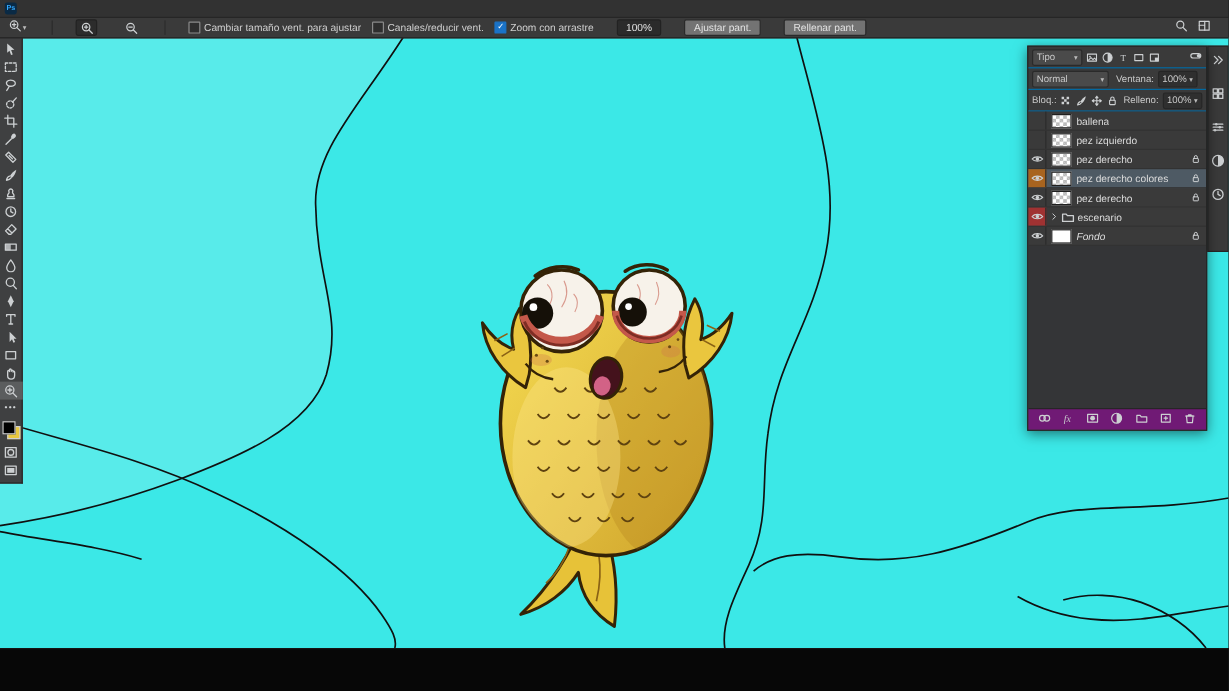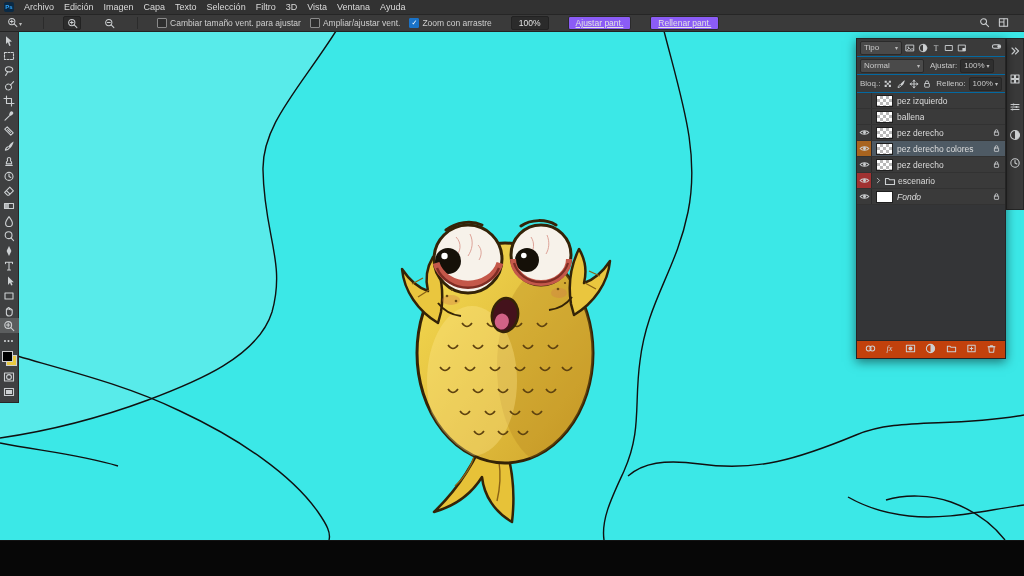--- a/index.html
+++ b/index.html
@@ -22,22 +22,22 @@
   .zoom-btn{width:18px;height:14px;display:flex;align-items:center;justify-content:center;
             background:transparent;border:1px solid transparent;border-radius:2px;padding:0;}
   .zoom-btn.pressed{background:#2c2c2c;border-color:#222;}
   .opt-check{display:flex;align-items:center;gap:3px;}
   .checkbox{width:8px;height:8px;border:1px solid #8a8a8a;background:#2e2e2e;border-radius:1px;
             font-size:7px;line-height:8px;text-align:center;color:transparent;flex:none;}
   .checkbox.checked{background:#1a73c8;border-color:#1a73c8;color:#fff;}
   .opt-label{font-size:8.5px;color:#cfcfcf;white-space:nowrap;}
   .opt-field{background:#2b2b2b;border:1px solid #222;color:#e2e2e2;font-size:8.5px;
              padding:1px 7px;border-radius:2px;line-height:10px;font-family:inherit;}
-  .opt-btn{background:#8b5cf6;border:1px solid #2a2a2a;color:#e2e2e2;font-size:8.5px;
-           padding:1px 7px;border-radius:2px;line-height:10px;font-family:inherit;text-decoration:underline;}
+  .opt-btn{background:#737373;border:1px solid #2a2a2a;color:#e2e2e2;font-size:8.5px;
+           padding:1px 7px;border-radius:2px;line-height:10px;font-family:inherit;}
   .opt-right{margin-left:auto;display:flex;align-items:center;gap:8px;padding-right:10px;}
 
   
   .canvas-svg{position:absolute;top:31px;left:0;z-index:1;display:block;}
 
   
   .toolbar{position:absolute;top:31px;left:0;width:19px;height:372px;background:#3f4041;
            border-right:1px solid #272727;border-bottom:1px solid #272727;z-index:20;
            display:flex;flex-direction:column;align-items:center;padding-top:2px;box-sizing:border-box;}
   .tool{width:19px;height:15px;display:flex;align-items:center;justify-content:center;flex:none;}
@@ -76,52 +76,39 @@
   .thumb.checker{background-color:#fff;
     background-image:linear-gradient(45deg,#b9b9b9 25%,transparent 25%,transparent 75%,#b9b9b9 75%),
                      linear-gradient(45deg,#b9b9b9 25%,transparent 25%,transparent 75%,#b9b9b9 75%);
     background-size:6px 6px;background-position:0 0,3px 3px;}
   .thumb.white{background:#fff;}
   .grp{display:flex;align-items:center;gap:1px;margin:0 2px;}
   .layer-name{white-space:nowrap;overflow:hidden;font-size:8.5px;color:#dcdcdc;}
   .layer-name.italic{font-style:italic;}
   .lock-cell{margin-left:auto;padding-right:4px;display:flex;align-items:center;}
   .panel-fill{flex:1;background:#343537;}
-  .panel-bottom{height:17px;background:#c2410c;border-top:1px solid #262626;display:flex;
+  .panel-bottom{height:17px;background:#701a75;border-top:1px solid #262626;display:flex;
                 align-items:center;justify-content:space-between;padding:0 8px;flex:none;}
 
   
   .right-dock{position:absolute;left:1006px;top:38px;width:18px;height:172px;background:#3a3a3a;
               border:1px solid #262626;box-sizing:border-box;z-index:28;display:flex;flex-direction:column;
               align-items:center;gap:10px;padding-top:4px;}
 
   
   .bottombar{position:absolute;left:0;top:540px;width:1024px;height:36px;background:#070707;
              border-top:1px solid #141414;z-index:40;}
 </style>
 </head>
 <body>
 
 <div id="app">
 
   <div class="menubar">
     <div class="ps-logo">Ps</div>
-    <div id="menu-items" style="display:flex">
-        <span class="menu-item">Archivo</span>
-        <span class="menu-item">Edición</span>
-        <span class="menu-item">Imagen</span>
-        <span class="menu-item">Capa</span>
-        <span class="menu-item">Texto</span>
-        <span class="menu-item">Selección</span>
-        <span class="menu-item">Filtro</span>
-        <span class="menu-item">3D</span>
-        <span class="menu-item">Vista</span>
-        <span class="menu-item">Ventana</span>
-        <span class="menu-item">Ayuda</span>
-      </div>
   </div>
 
   <div class="optionsbar">
     <div class="opt-tool">
       <span id="opt-tool-icon"><svg class="icon-svg" width="11" height="11" viewBox="0 0 12 12">
             <circle cx="5.2" cy="5" r="3.4"></circle>
             <path d="M7.8 7.6 L10.8 10.6 M5.2 3.4 V6.6 M3.6 5 H6.8"></path>
           </svg></span>
         <span class="dd-chev">▾</span>
     </div>
@@ -139,21 +126,21 @@
         </svg>
       </button>
     <div class="sep"></div>
     <div id="opt-checks" style="display:flex;align-items:center;gap:9px">
         <span class="opt-check">
           <span class="checkbox"></span>
           <span class="opt-label">Cambiar tamaño vent. para ajustar</span>
         </span>
         <span class="opt-check">
           <span class="checkbox"></span>
-          <span class="opt-label">Ampliar/ajustar vent.</span>
+          <span class="opt-label">Canales/reducir vent.</span>
         </span>
         <span class="opt-check">
           <span class="checkbox checked">✓</span>
           <span class="opt-label">Zoom con arrastre</span>
         </span>
       </div>
     <button class="opt-field">100%</button>
     <button class="opt-btn">Ajustar pant.</button>
     <button class="opt-btn">Rellenar pant.</button>
     <div class="opt-right">
@@ -398,21 +385,21 @@
       <span id="filter-toggle" style="margin-left:auto"><svg class="icon-svg" width="11" height="11" viewBox="0 0 12 12">
             <rect x="1.5" y="4" width="9" height="4" rx="2"></rect>
             <circle cx="8.5" cy="6" r="1.6" class="f"></circle>
           </svg></span>
     </div>
     <div class="prow">
       <div class="dropdown" style="width:56px">
         <span class="plabel">Normal</span>
           <span class="dd-chev">▾</span>
       </div>
-      <span class="plabel" style="margin-left:3px">Ajustar:</span>
+      <span class="plabel" style="margin-left:3px">Ventana:</span>
       <div class="val">
         <span class="plabel">100%</span>
           <span class="dd-chev">▾</span>
       </div>
     </div>
     <div class="prow">
       <span class="plabel">Bloq.:</span>
       <span id="lock-icons" style="display:flex;gap:3px;align-items:center">
           <svg class="icon-svg" width="10" height="10" viewBox="0 0 12 12">
             <path class="f" d="M2 2 h2.5 v2.5 h-2.5 Z M7 2 h2.5 v2.5 h-2.5 Z M4.5 4.5 h2.5 v2.5 h-2.5 Z M2 7 h2.5 v2.5 h-2.5 Z M7 7 h2.5 v2.5 h-2.5 Z"></path>
@@ -432,26 +419,26 @@
       <span class="plabel" style="margin-left:auto">Relleno:</span>
       <div class="val">
         <span class="plabel">100%</span>
           <span class="dd-chev">▾</span>
       </div>
     </div>
     <div id="layer-list">
         <div class="layer-row">
           <span class="eye-cell"></span>
           <span class="thumb checker"></span>
-          <span class="layer-name">pez izquierdo</span>
+          <span class="layer-name">ballena</span>
         </div>
         <div class="layer-row">
           <span class="eye-cell"></span>
           <span class="thumb checker"></span>
-          <span class="layer-name">ballena</span>
+          <span class="layer-name">pez izquierdo</span>
         </div>
         <div class="layer-row">
           <span class="eye-cell">
             <svg class="icon-svg" width="11" height="11" viewBox="0 0 12 12">
               <path d="M1.2 6 C3.2 3.4 8.8 3.4 10.8 6 C8.8 8.6 3.2 8.6 1.2 6 Z"></path>
               <circle cx="6" cy="6" r="1.6" class="f"></circle>
             </svg>
           </span>
           <span class="thumb checker"></span>
           <span class="layer-name">pez derecho</span>

